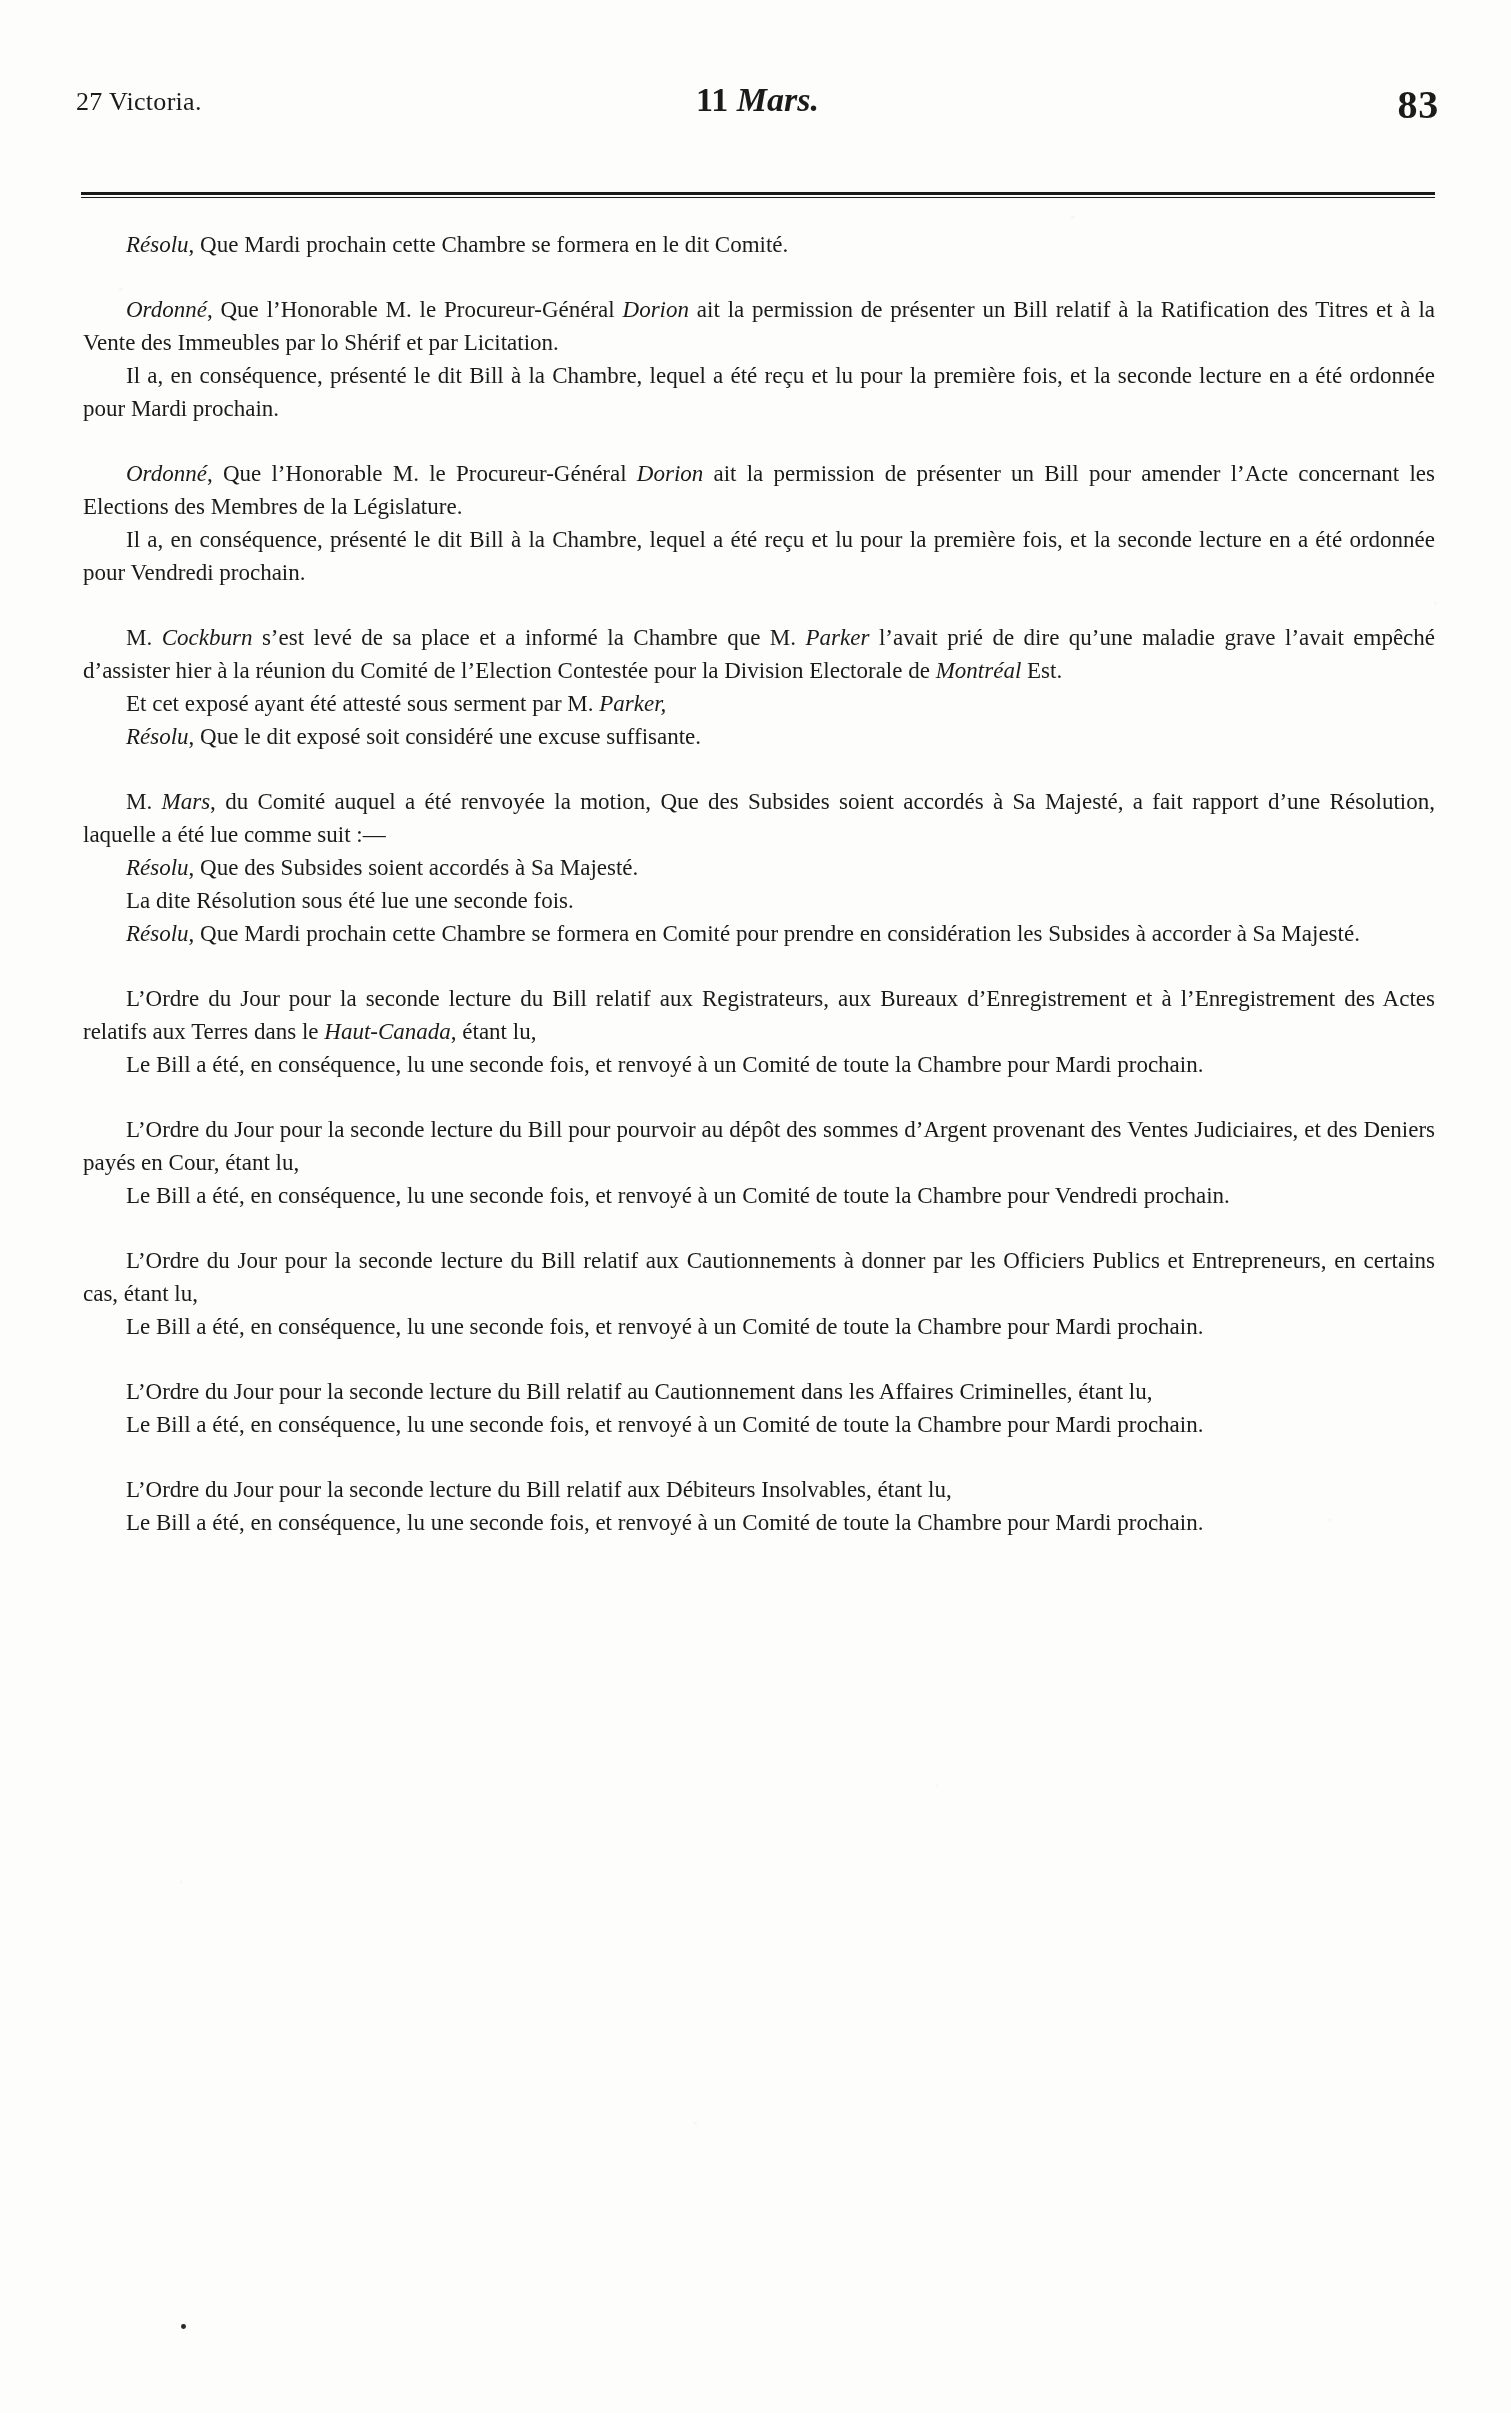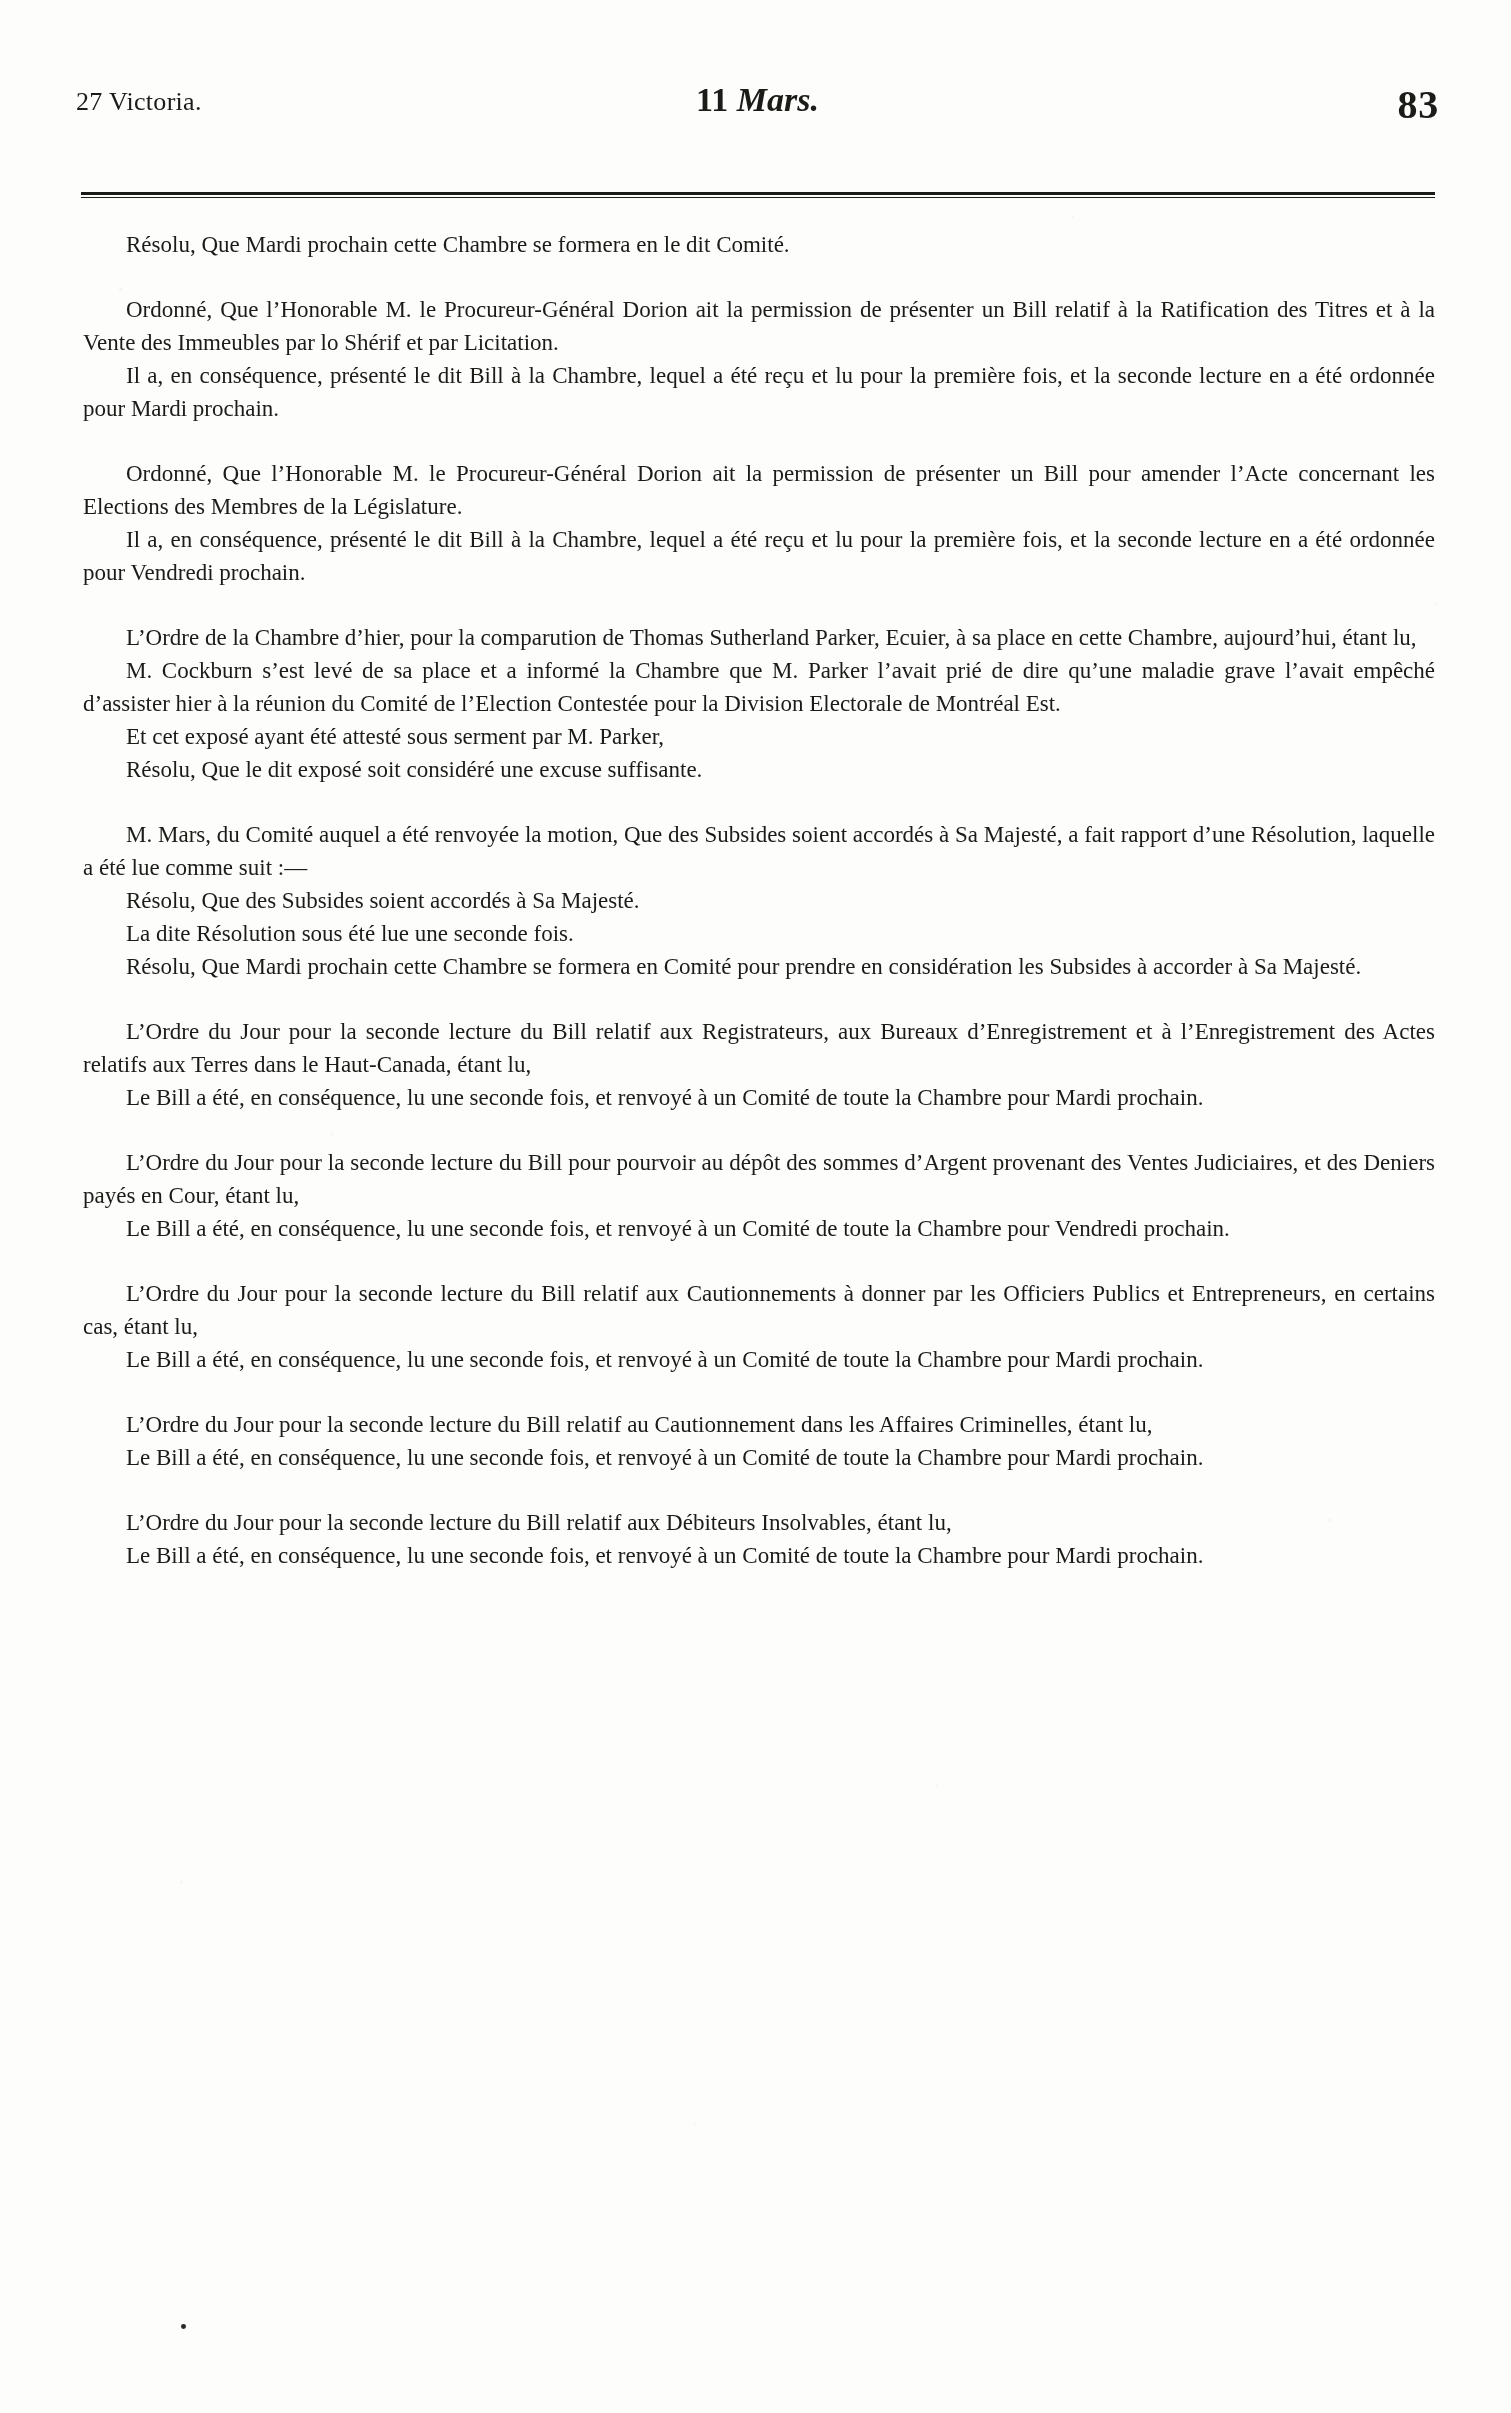--- a/index.html
+++ b/index.html
@@ -109,20 +109,21 @@
     margin: 0;
     text-indent: 0;
   }
   .para.ind {
     text-indent: 43px;
   }
   .gap {
     height: 32px;
   }
   i, .it {
+    font-style: italic;
   }
 
   .footer-dot {
     position: absolute;
     left: 181px;
     top: 2324px;
     width: 4.8px;
     height: 4.8px;
     background: #2a2a24;
     border-radius: 50%;
@@ -151,21 +152,20 @@
 
   <div class="body-col" id="body-col">
       <p class="para ind"><span class="it">Résolu</span><span>, Que Mardi prochain cette Chambre se formera en le dit Comité.</span></p>
       <div class="gap"></div>
       <p class="para ind"><span class="it">Ordonné</span><span>, Que l’Honorable M. le Procureur-Général </span><span class="it">Dorion</span><span> ait la permission de présenter un Bill relatif à la Ratification des Titres et à la Vente des Immeubles par lo Shérif et par Licitation.</span></p>
       <p class="para ind"><span>Il a, en conséquence, présenté le dit Bill à la Chambre, lequel a été reçu et lu pour la première fois, et la seconde lecture en a été ordonnée pour Mardi prochain.</span></p>
       <div class="gap"></div>
       <p class="para ind"><span class="it">Ordonné</span><span>, Que l’Honorable M. le Procureur-Général </span><span class="it">Dorion</span><span> ait la permission de présenter un Bill pour amender l’Acte concernant les Elections des Membres de la Législature.</span></p>
       <p class="para ind"><span>Il a, en conséquence, présenté le dit Bill à la Chambre, lequel a été reçu et lu pour la première fois, et la seconde lecture en a été ordonnée pour Vendredi prochain.</span></p>
       <div class="gap"></div>
-      <p class="para ind"><span>L’Ordre de la Chambre d’hier, pour la comparution de </span><span class="it">Thomas Sutherland Parker</span><span>, Ecuier, à sa place en cette Chambre, aujourd’hui, étant lu,</span></p>
       <p class="para ind"><span>M. </span><span class="it">Cockburn</span><span> s’est levé de sa place et a informé la Chambre que M. </span><span class="it">Parker</span><span> l’avait prié de dire qu’une maladie grave l’avait empêché d’assister hier à la réunion du Comité de l’Election Contestée pour la Division Electorale de </span><span class="it">Montréal</span><span> Est.</span></p>
       <p class="para ind"><span>Et cet exposé ayant été attesté sous serment par M. </span><span class="it">Parker,</span></p>
       <p class="para ind"><span class="it">Résolu</span><span>, Que le dit exposé soit considéré une excuse suffisante.</span></p>
       <div class="gap"></div>
       <p class="para ind"><span>M. </span><span class="it">Mars</span><span>, du Comité auquel a été renvoyée la motion, Que des Subsides soient accordés à Sa Majesté, a fait rapport d’une Résolution, laquelle a été lue comme suit :—</span></p>
       <p class="para ind"><span class="it">Résolu</span><span>, Que des Subsides soient accordés à Sa Majesté.</span></p>
       <p class="para ind"><span>La dite Résolution sous été lue une seconde fois.</span></p>
       <p class="para ind"><span class="it">Résolu</span><span>, Que Mardi prochain cette Chambre se formera en Comité pour prendre en considération les Subsides à accorder à Sa Majesté.</span></p>
       <div class="gap"></div>
       <p class="para ind"><span>L’Ordre du Jour pour la seconde lecture du Bill relatif aux Registrateurs, aux Bureaux d’Enregistrement et à l’Enregistrement des Actes relatifs aux Terres dans le </span><span class="it">Haut-Canada</span><span>, étant lu,</span></p>

